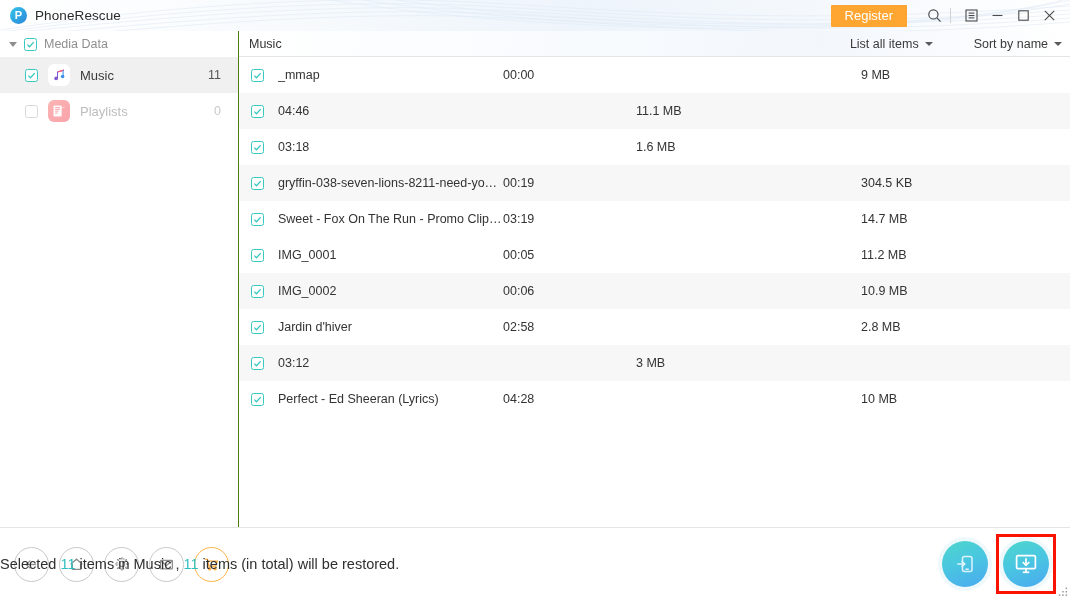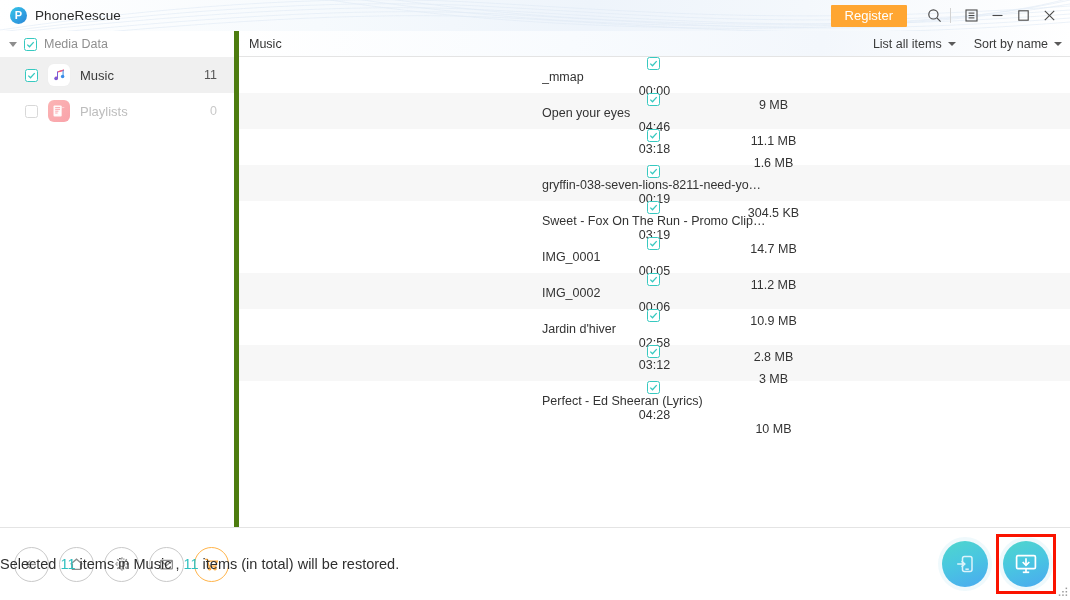--- a/index.html
+++ b/index.html
@@ -58,21 +58,21 @@
     display: flex; align-items: center; justify-content: center;
     cursor: pointer; color: #4a4a4a;
   }
   .tb-sep { width: 1px; height: 15px; background: #d2d2d2; margin: 0 7px 0 3px; }
 
   
   .sidebar {
     position: absolute; left: 0; top: 31px;
     width: 239px; height: 496px;
     background: #ffffff;
-    border-right: 5px solid #4d7c0f;
+    border-right: 1px solid #4d7c0f;
     box-sizing: border-box;
   }
   .media-head {
     height: 26px; display: flex; align-items: center;
     padding-left: 9px; gap: 7px;
   }
   .caret {
     width: 0; height: 0;
     border-left: 4.5px solid transparent;
     border-right: 4.5px solid transparent;
@@ -117,41 +117,41 @@
     overflow: hidden;
   }
   .list-head {
     height: 25px; position: relative;
     background: linear-gradient(100deg,#ffffff 0%, #f8fbfe 40%, #f3f7fc 70%, #ffffff 100%);
     border-bottom: 1px solid #e4e4e4;
     display: flex; align-items: center;
   }
   .list-head-title { font-size: 12.5px; color: #333; padding-left: 10px; }
   .head-tools { position: absolute; right: 8px; top: 0; height: 25px; display: flex; align-items: center; gap: 18px; }
-  .head-tool { font-size: 12.5px; color: #3a3a3a; display: flex; align-items: center; gap: 6px; cursor: pointer; }
+  .head-tool { font-size: 12.5px; color: #3a3a3a; display: flex; align-items: center; gap: 6px; cursor: pointer; margin-left: 23px; }
   .dd-caret {
     width: 0; height: 0;
     border-left: 4px solid transparent;
     border-right: 4px solid transparent;
     border-top: 4.5px solid #5a5a5a;
   }
 
   .rows { height: 471px; overflow: hidden; }
   .row {
     height: 36px; display: flex; align-items: center;
-    box-sizing: border-box; cursor: default; flex-direction: column;
+    box-sizing: border-box; cursor: default;
   }
   .row.alt { background: #f7f7f7; }
   .row .cb { margin-left: 12px; margin-right: 14px; }
   .row .rname {
     font-size: 12.5px; color: #333;
     width: 225px; flex: none;
     white-space: nowrap; overflow: hidden; text-overflow: ellipsis;
   }
-  .row .rtime { font-size: 12.5px; color: #333; width: 120px; flex: none; text-align: center; }
+  .row .rtime { font-size: 12.5px; color: #333; width: 120px; flex: none; }
   .row .rsize { font-size: 12.5px; color: #333; margin-left: 238px; }
 
   
   .bottombar {
     position: absolute; left: 0; top: 527px;
     width: 1070px; height: 73px;
     background: #ffffff;
     border-top: 1px solid #e4e4e4;
     box-sizing: border-box;
   }
@@ -343,21 +343,20 @@
           <div class="rname">_mmap</div>
           <div class="rtime">00:00</div>
           <div class="rsize">9 MB</div>
         </div>
         <div class="row alt">
           <div class="chk cb">
             <svg width="9" height="9" viewBox="0 0 9 9" fill="none" stroke="#37c9c0" stroke-width="1.3">
               <polyline points="1.3,4.6 3.5,6.7 7.7,2.1"></polyline>
             </svg>
           </div>
-          <div class="rname">Open your eyes</div>
           <div class="rtime">04:46</div>
           <div class="rsize">11.1 MB</div>
         </div>
         <div class="row">
           <div class="chk cb">
             <svg width="9" height="9" viewBox="0 0 9 9" fill="none" stroke="#37c9c0" stroke-width="1.3">
               <polyline points="1.3,4.6 3.5,6.7 7.7,2.1"></polyline>
             </svg>
           </div>
           <div class="rtime">03:18</div>

